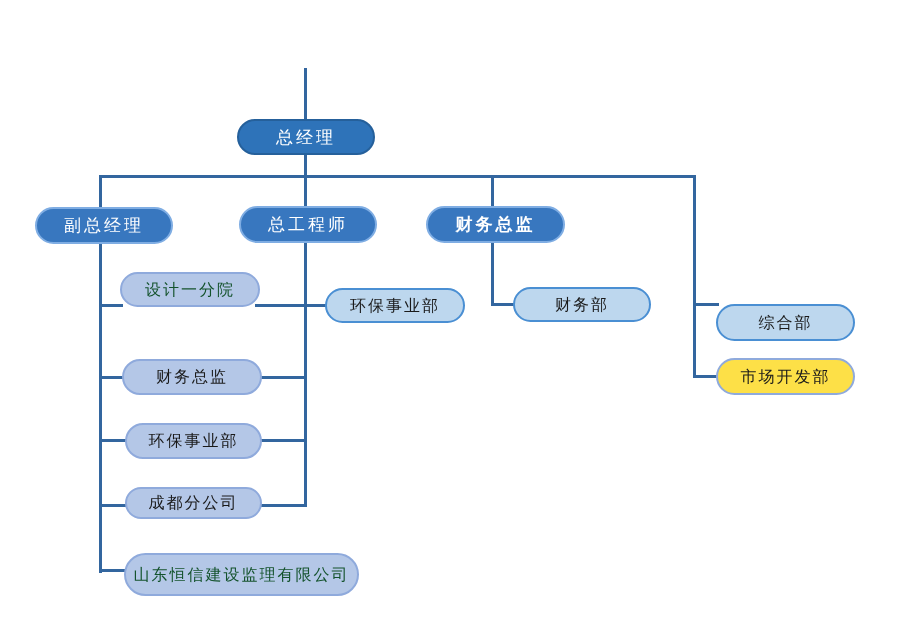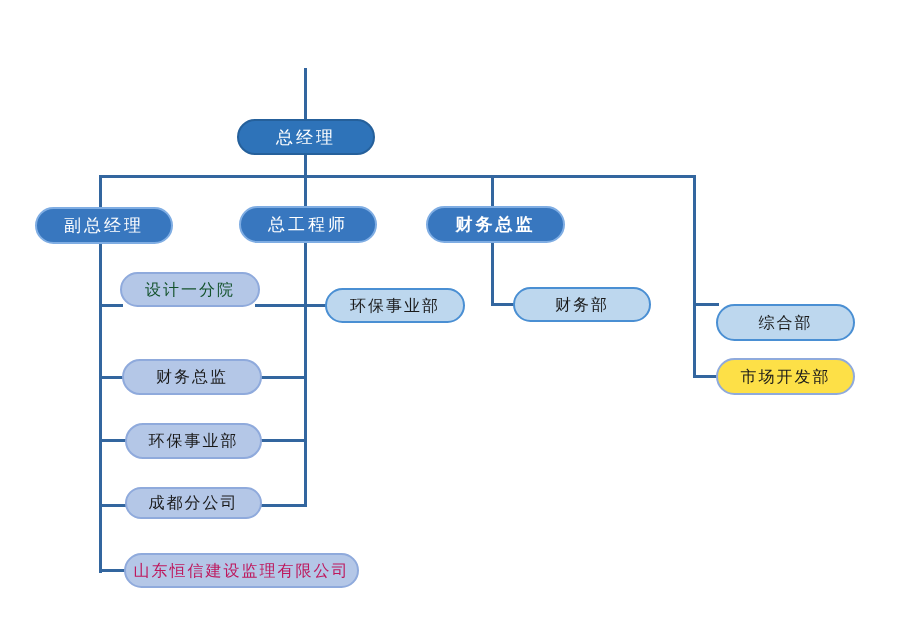--- a/index.html
+++ b/index.html
@@ -68,14 +68,14 @@
     <div class="node lg" style="left: 239px; top: 206px; width: 138px; height: 37px; background: rgb(56, 119, 191); border: 2px solid rgb(127, 173, 227); color: #ffffff;">总工程师</div>
     <div class="node lg" style="left: 426px; top: 206px; width: 139px; height: 37px; background: rgb(56, 119, 191); border: 2px solid rgb(127, 173, 227); color: rgb(255, 255, 255); font-weight: bold;">财务总监</div>
     <div class="node" style="left: 120px; top: 272px; width: 140px; height: 35px; background: rgb(180, 199, 231); border: 2px solid rgb(143, 170, 220); color: #14532d;">设计一分院</div>
     <div class="node" style="left: 325px; top: 288px; width: 140px; height: 35px; background: rgb(189, 215, 238); border: 2px solid rgb(74, 143, 211); color: rgb(26, 26, 26);">环保事业部</div>
     <div class="node" style="left: 513px; top: 287px; width: 138px; height: 35px; background: rgb(189, 215, 238); border: 2px solid rgb(74, 143, 211); color: rgb(26, 26, 26);">财务部</div>
     <div class="node" style="left: 716px; top: 304px; width: 139px; height: 37px; background: rgb(189, 215, 238); border: 2px solid rgb(74, 143, 211); color: rgb(26, 26, 26);">综合部</div>
     <div class="node" style="left: 122px; top: 359px; width: 140px; height: 36px; background: rgb(180, 199, 231); border: 2px solid rgb(143, 170, 220); color: rgb(26, 26, 26);">财务总监</div>
     <div class="node" style="left: 716px; top: 358px; width: 139px; height: 37px; background: #fde047; border: 2px solid rgb(143, 170, 220); color: rgb(26, 26, 26);">市场开发部</div>
     <div class="node" style="left: 125px; top: 423px; width: 137px; height: 36px; background: rgb(180, 199, 231); border: 2px solid rgb(143, 170, 220); color: rgb(26, 26, 26);">环保事业部</div>
     <div class="node" style="left: 125px; top: 487px; width: 137px; height: 32px; background: rgb(180, 199, 231); border: 2px solid rgb(143, 170, 220); color: rgb(26, 26, 26);">成都分公司</div>
-    <div class="node" style="left: 124px; top: 553px; width: 235px; height: 35px; background: rgb(180, 199, 231); border: 2px solid rgb(143, 170, 220); color: #be185d;">山东恒信建设监理有限公司</div>
+    <div class="node" style="left: 124px; top: 553px; width: 235px; height: 43px; background: rgb(180, 199, 231); border: 2px solid rgb(143, 170, 220); color: #14532d;">山东恒信建设监理有限公司</div>
   </div>
 
 </body></html>

